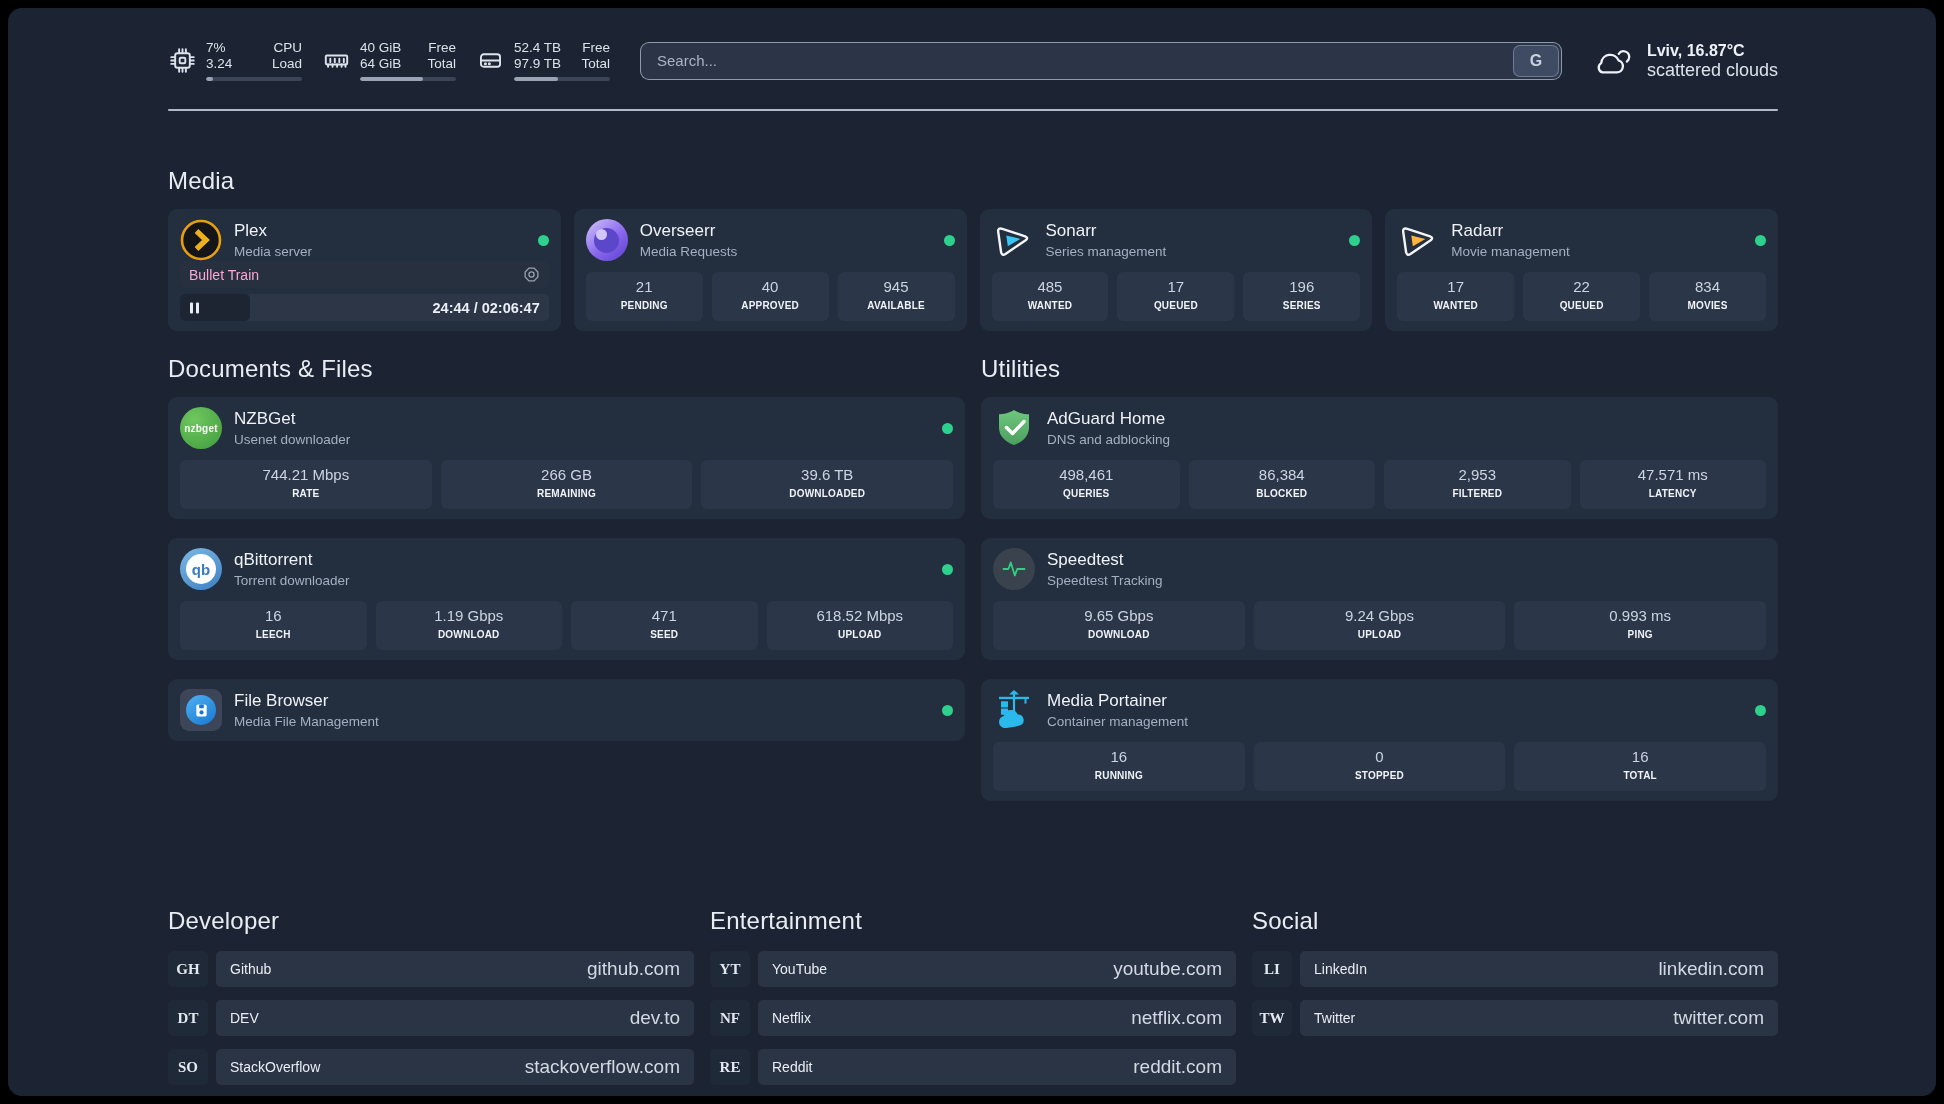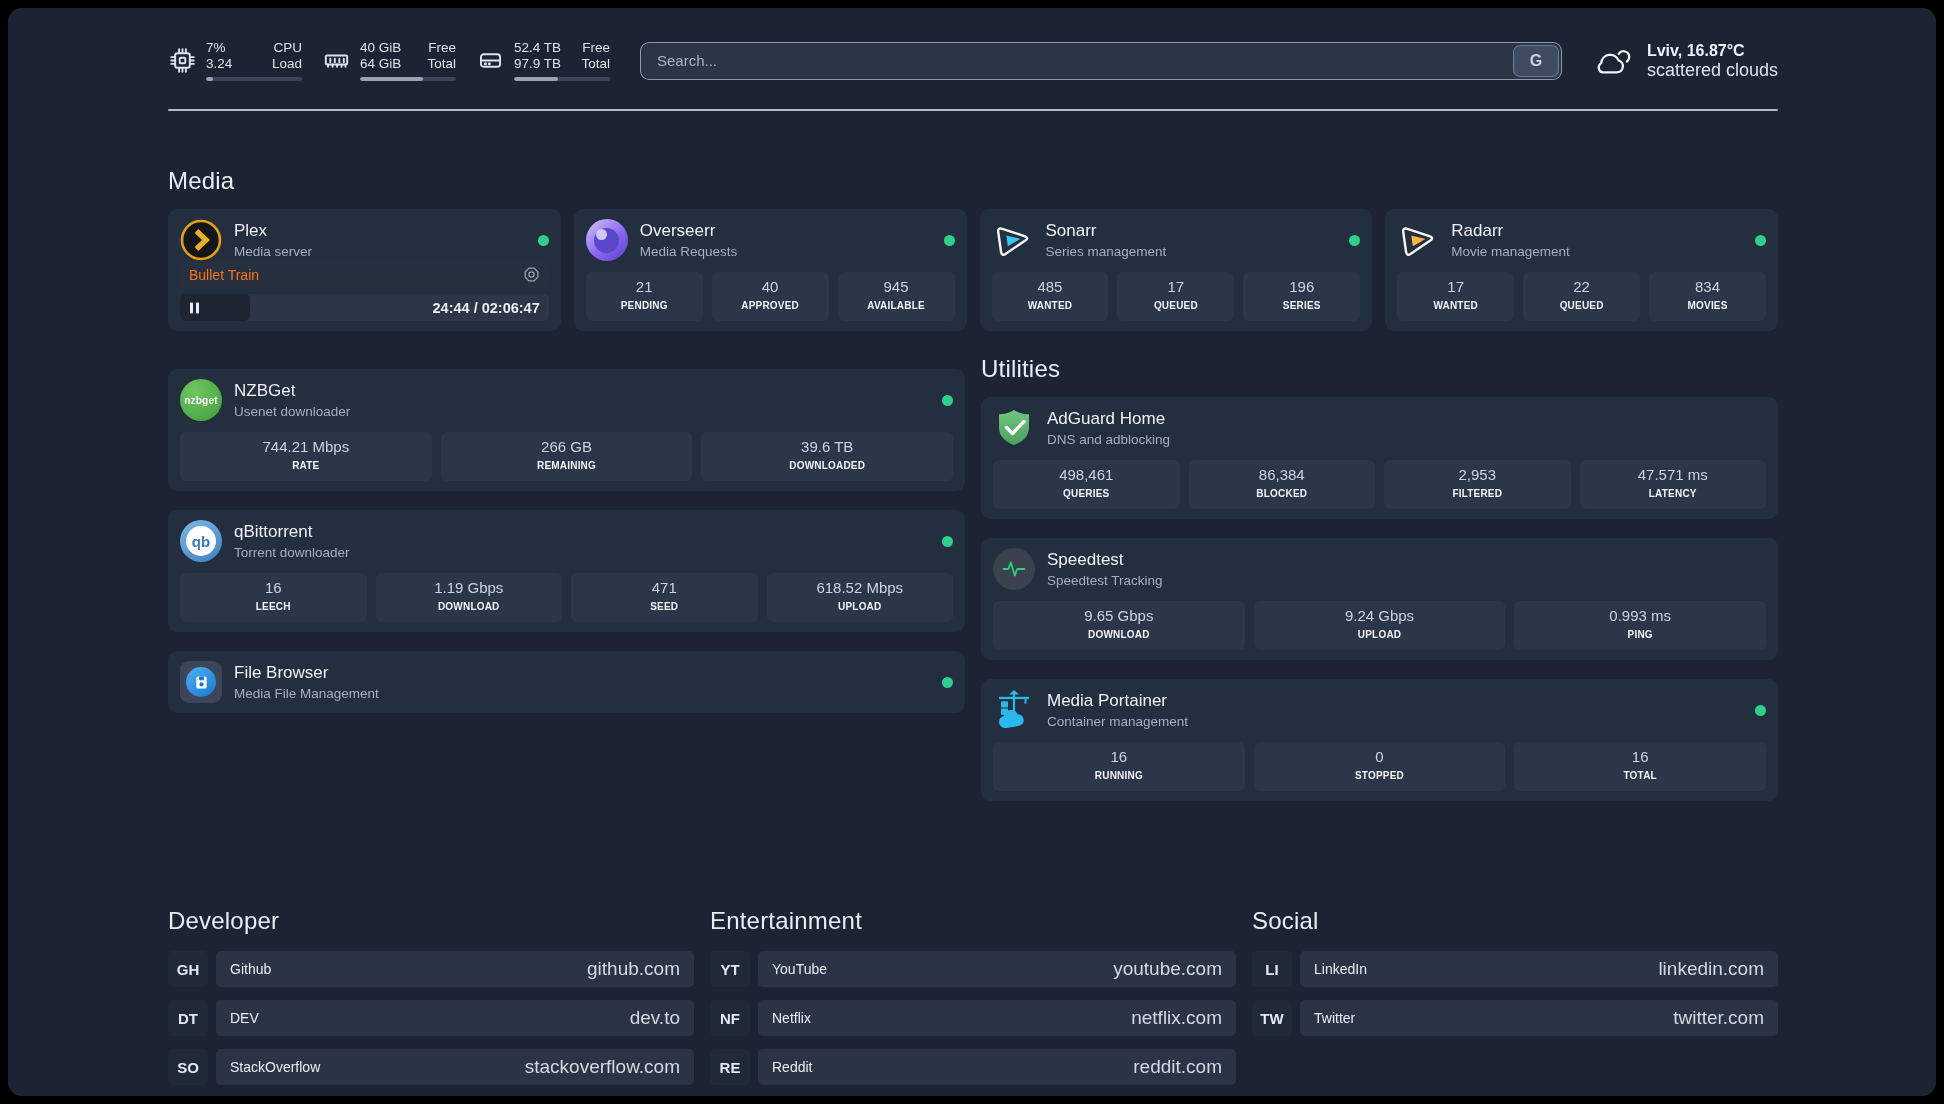--- a/index.html
+++ b/index.html
@@ -65,21 +65,21 @@
   .app-name{font-size:17px; font-weight:500; color:#eff2f7;}
   .app-desc{font-size:13.5px; color:var(--text-dim); margin-top:3px;}
   .dot{margin-left:auto; width:11px; height:11px; border-radius:50%; background:var(--green); flex:0 0 auto;}
   .stats{display:flex; gap:9px; margin-top:auto; padding-top:11px;}
   .stat{flex:1; background:var(--tile-bg); border-radius:6px; text-align:center; padding:5px 2px 7px;}
   .stat .v{font-size:15px; color:#ccd4e0; line-height:20px;}
   .stat .l{font-size:10px; font-weight:700; color:#f1f4f9; margin-top:1px; letter-spacing:.2px; line-height:16px;}
   
   .plex-row{
     margin-top:auto; height:27px; background:#27303f; border-radius:5px;
-    display:flex; align-items:center; padding:0 9px; font-size:14px; color:#f97316;
+    display:flex; align-items:center; padding:0 9px; font-size:14px; color:#f9a8d4;
   }
   .plex-row .cam{margin-left:auto; display:flex;}
   .plex-row .cam svg{width:17px; height:17px;}
   .plex-progress{
     margin-top:6px; height:27px; background:#2c3647; border-radius:5px; position:relative;
     display:flex; align-items:center; justify-content:flex-end; padding:0 9px; overflow:hidden;
   }
   .progress-fill{position:absolute; left:0; top:0; height:100%; border-radius:5px; background:#1d2532;}
   .pause{position:absolute; left:10px; top:50%; transform:translateY(-50%); display:flex; gap:3px;}
   .pause span{width:3px; height:11px; background:#e8edf4; border-radius:1px;}
@@ -98,21 +98,21 @@
   .app-icon.overseerr .ov-outer{width:42px;height:42px;border-radius:50%;background:linear-gradient(140deg,#cdbdf9 5%,#8a68ee 55%,#5b3fd0);display:flex;align-items:center;justify-content:center;}
   .ov-inner{width:25px;height:25px;border-radius:50%;background:#5b47c9;position:relative;}
   .ov-inner::before{content:""; position:absolute; left:2px; top:1px; width:11px; height:11px; border-radius:50%; background:#d2c6fa;}
   
   .bm-grid{display:grid; grid-template-columns:repeat(3,1fr); gap:16px; margin-top:50px;}
   .bm-list{margin-top:16px; display:flex; flex-direction:column; gap:13px;}
   .bm-row{display:flex; gap:8px; height:36px; cursor:pointer;}
   .bm-abbr{
     width:40px; background:#1f2938; border-radius:5px; flex:0 0 auto;
     display:flex; align-items:center; justify-content:center;
-    font-size:15px; font-weight:600; color:#e2e8f0;
+    font-size:15px; font-weight:600; color:#e2e8f0;font-family:Liberation Serif, serif;
   }
   .bm-main{
     flex:1; background:#2b3444; border-radius:5px;
     display:flex; align-items:center; justify-content:space-between; padding:0 14px;
   }
   .bm-name{font-size:14px; color:#e9edf4;}
   .bm-url{font-size:19px; color:#d2d9e3;}
 </style>
 </head>
 <body>
@@ -345,20 +345,21 @@
         <div class="stat">
           <div class="v">834</div>
           <div class="l">MOVIES</div>
         </div>
       </div>
     </div>
   </div>
 
   <div class="columns">
     <div class="col">
+      <h2 class="section-title">Documents &amp; Files</h2>
 
       <div class="card first">
         <div class="card-head">
           <div class="app-icon nzbget">
             <span class="nzb-text">nzbget</span>
           </div>
           <div class="names">
             <div class="app-name">NZBGet</div>
             <div class="app-desc">Usenet downloader</div>
           </div>

